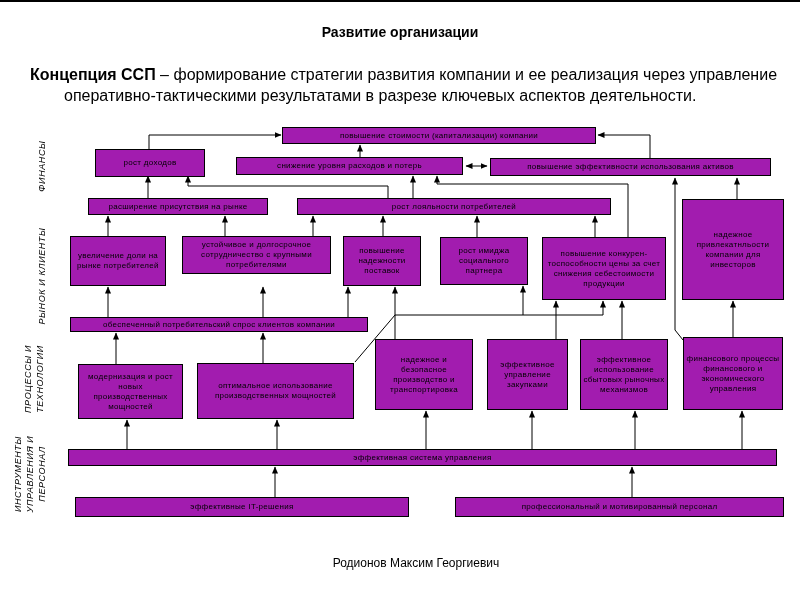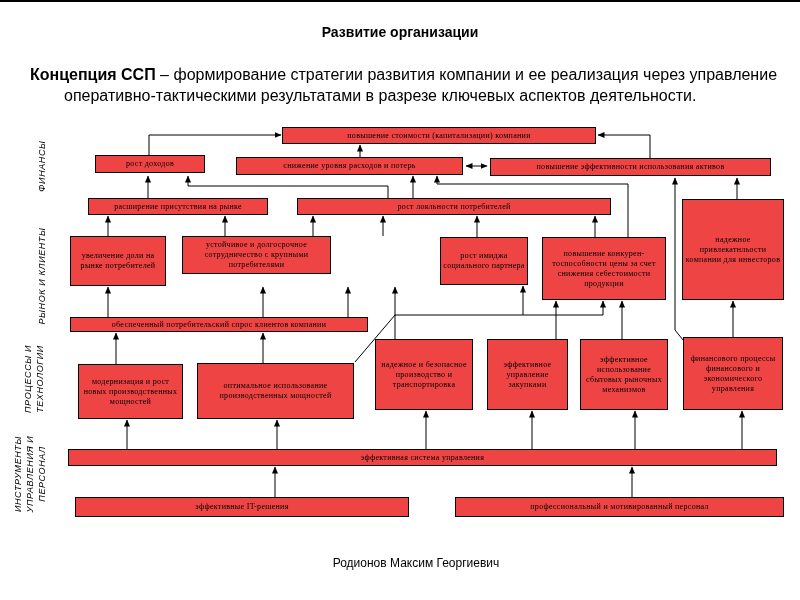--- a/index.html
+++ b/index.html
@@ -18,24 +18,24 @@
     padding-left:34px; text-indent:-34px;
   }
   .concept .term { font-weight:bold; }
   .footer {
     position:absolute; top:554px; left:0; width:800px;
     text-align:center; font-size:12px;padding-left:16px;
   }
   svg.wires { position:absolute; left:0; top:0; z-index:1; }
   .bx {
     position:absolute; box-sizing:border-box; z-index:2;
-    border:1px solid #000; background:#ef4444;
+    border:1px solid #000; background:#a21caf;
     display:flex; align-items:center; justify-content:center;
     text-align:center; font-size:8px; line-height:1.25;
-    letter-spacing:0.3px; padding:1px 2px;font-family:Liberation Serif, serif;
+    letter-spacing:0.3px; padding:1px 2px;
   }
   .pers {
     position:absolute; z-index:2;
     transform:rotate(-90deg); transform-origin:0 0;
     font-style:italic; font-size:9px; letter-spacing:0.6px;
     text-align:center; line-height:12px; white-space:pre-line;
   }
 </style>
 </head>
 <body>
@@ -97,27 +97,28 @@
 
   <div class="pers" style="left:36px;top:200px;width:72px;height:12px">ФИНАНСЫ</div>
   <div class="pers" style="left:36px;top:328px;width:108px;height:12px">РЫНОК И КЛИЕНТЫ</div>
   <div class="pers" style="left:22px;top:419px;width:84px;height:24px">ПРОЦЕССЫ И
 ТЕХНОЛОГИИ</div>
   <div class="pers" style="left:12px;top:521px;width:98px;height:36px">ИНСТРУМЕНТЫ
 УПРАВЛЕНИЯ И
 ПЕРСОНАЛ</div>
 
   <div class="bx" style="left:282px;top:125px;width:314px;height:17px">повышение стоимости (капитализации) компании</div>
-  <div class="bx" style="left:95px;top:153px;width:110px;height:18px">рост доходов</div>
+  <div class="bx" style="left:95px;top:147px;width:110px;height:28px">рост доходов</div>
   <div class="bx" style="left:236px;top:155px;width:227px;height:18px">снижение уровня расходов и потерь</div>
   <div class="bx" style="left:490px;top:156px;width:281px;height:18px">повышение эффективности использования активов</div>
   <div class="bx" style="left:88px;top:196px;width:180px;height:17px">расширение присутствия на рынке</div>
   <div class="bx" style="left:297px;top:196px;width:314px;height:17px">рост лояльности потребителей</div>
   <div class="bx" style="left:70px;top:234px;width:96px;height:50px">увеличение доли на рынке потребителей</div>
   <div class="bx" style="left:182px;top:234px;width:149px;height:38px">устойчивое и долгосрочное сотрудничество с крупными потребителями</div>
+  <div class="bx" style="left:343px;top:234px;width:78px;height:50px">повышение надежности поставок</div>
   <div class="bx" style="left:440px;top:235px;width:88px;height:48px">рост имиджа социального партнера</div>
   <div class="bx" style="left:542px;top:235px;width:124px;height:63px">повышение конкурен-тоспособности цены за счет снижения себестоимости продукции</div>
   <div class="bx" style="left:682px;top:197px;width:102px;height:101px">надежное привлекатнльости компании для инвесторов</div>
   <div class="bx" style="left:70px;top:315px;width:298px;height:15px">обеспеченный потребительский спрос клиентов компании</div>
   <div class="bx" style="left:78px;top:362px;width:105px;height:55px">модернизация и рост новых производственных мощностей</div>
   <div class="bx" style="left:197px;top:361px;width:157px;height:56px">оптимальное использование производственных мощностей</div>
   <div class="bx" style="left:375px;top:337px;width:98px;height:71px">надежное и безопасное производство и транспортировка</div>
   <div class="bx" style="left:487px;top:337px;width:81px;height:71px">эффективное управление закупками</div>
   <div class="bx" style="left:580px;top:337px;width:88px;height:71px">эффективное использование сбытовых рыночных механизмов</div>
   <div class="bx" style="left:683px;top:335px;width:100px;height:73px">финансового процессы финансового и экономического управления</div>

